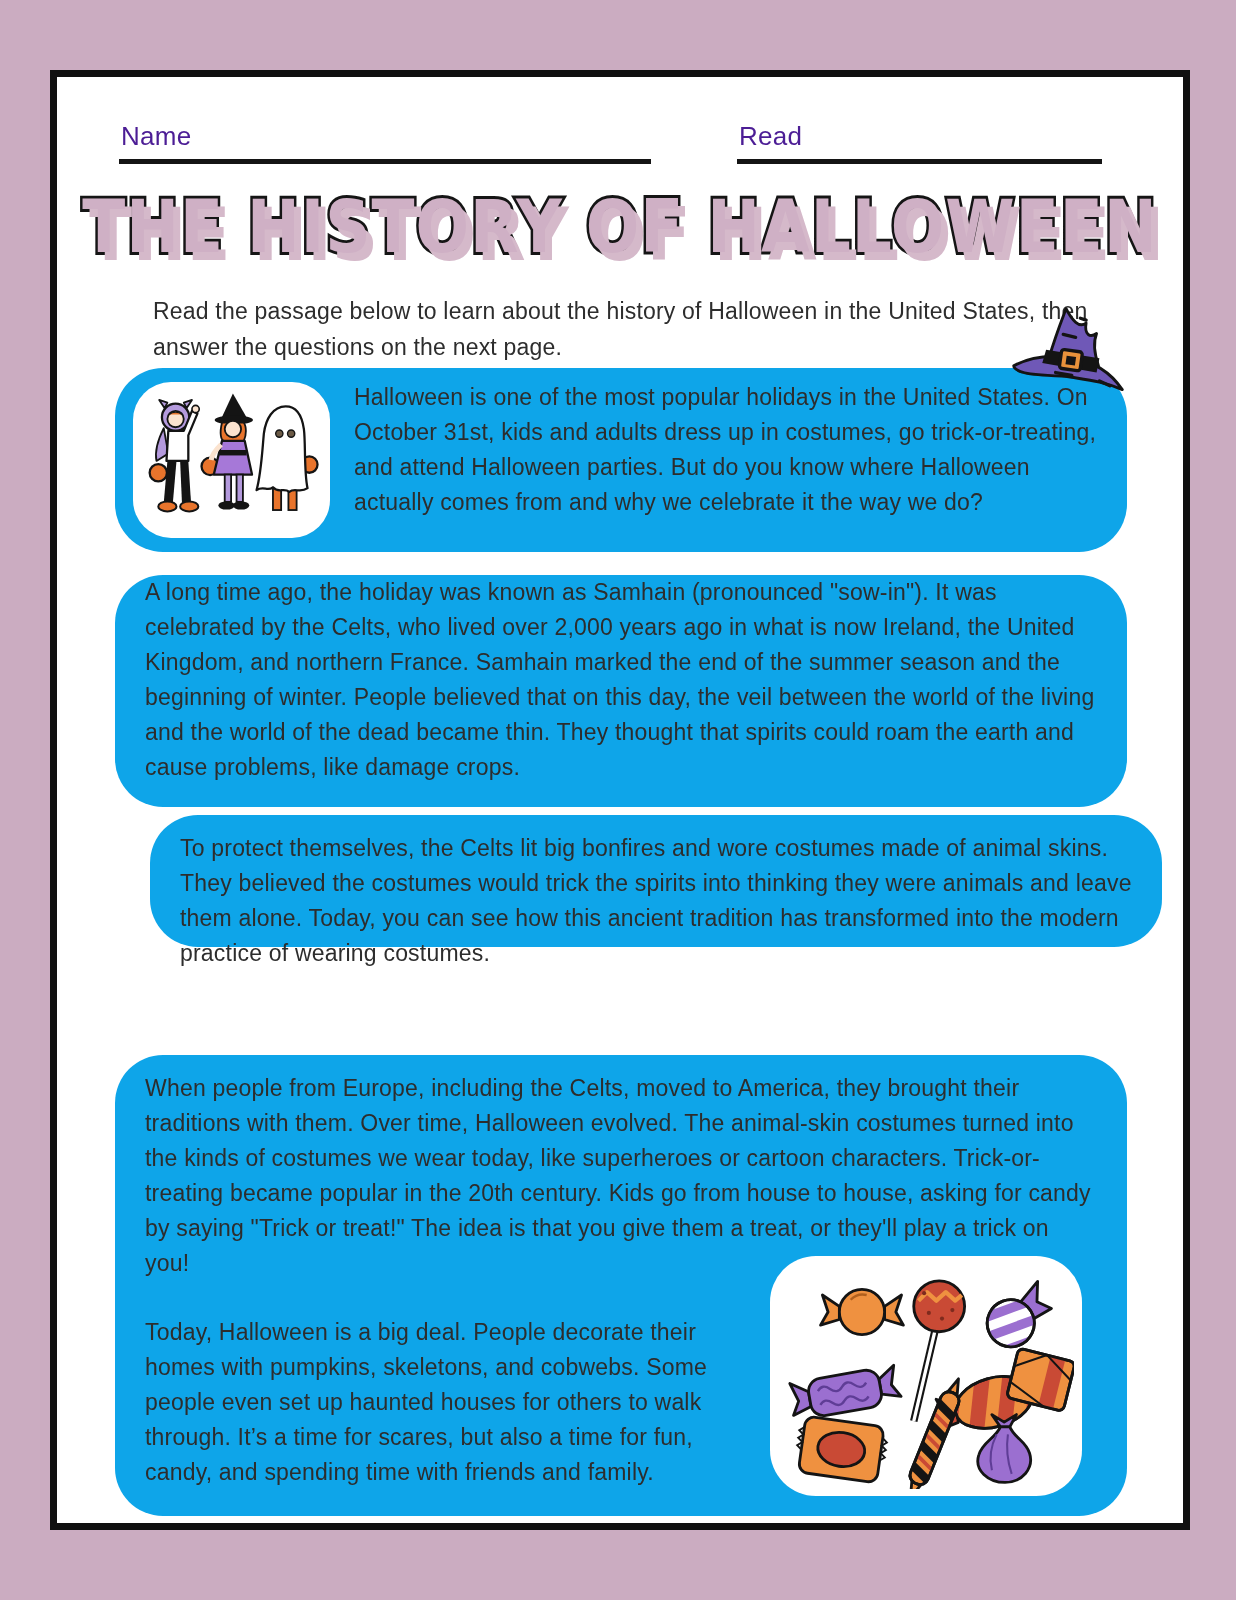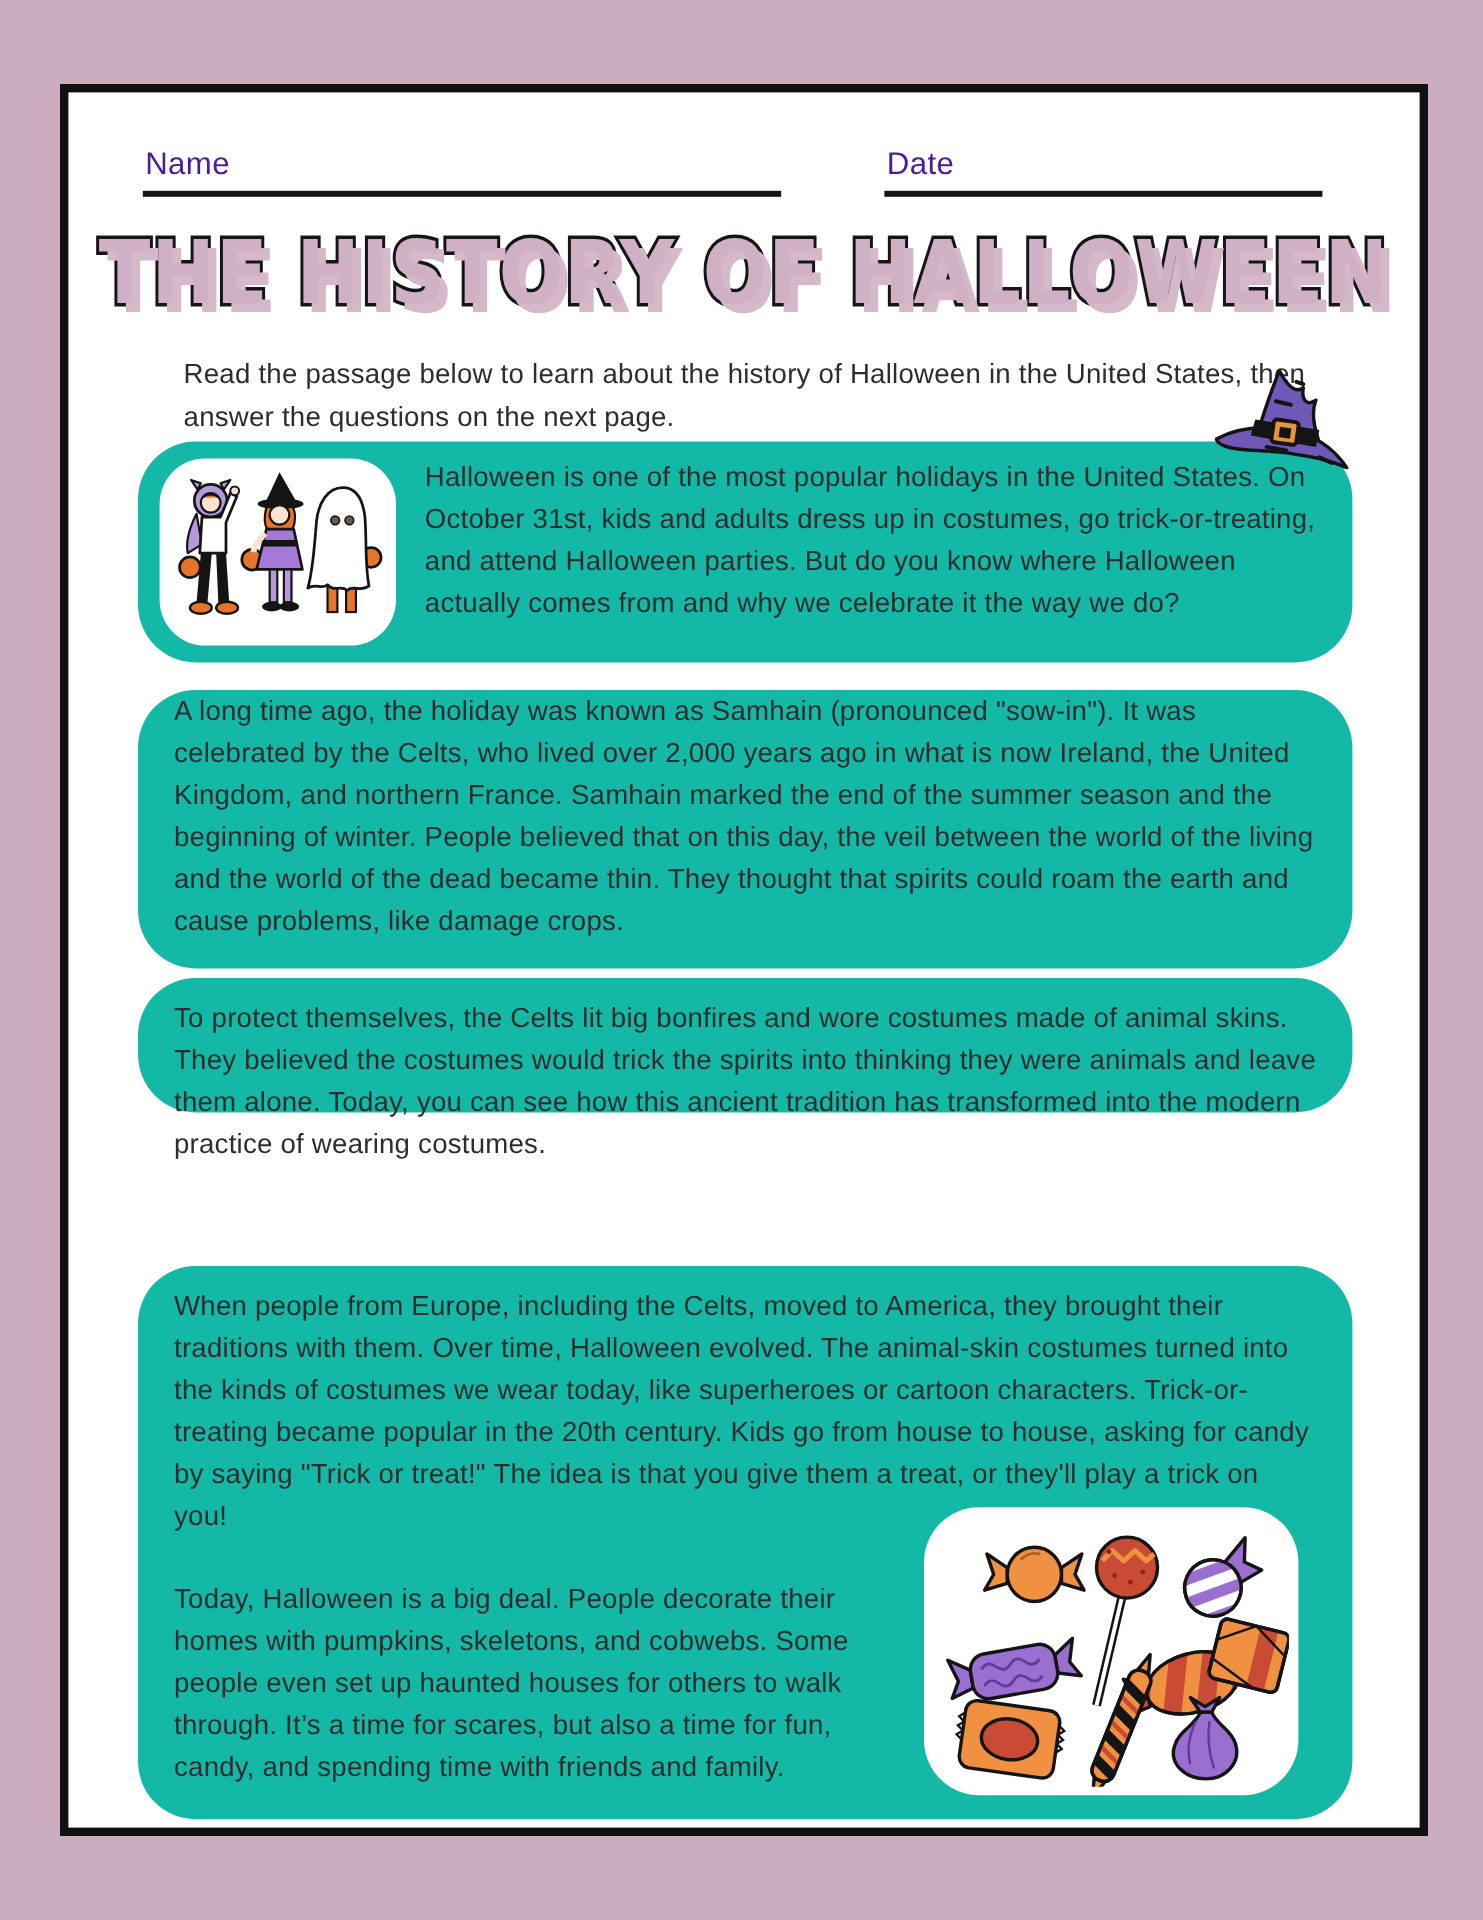--- a/index.html
+++ b/index.html
@@ -34,53 +34,53 @@
     white-space:nowrap;
   }
   .intro{
     position:absolute;left:80px;top:200px;width:935px;margin:16px;
     font-size:23px;line-height:36px;color:#2d2d2d;letter-spacing:.2px;
   }
   .hat{
     position:absolute;left:948px;top:226px;width:126px;height:100px;z-index:6;
   }
   .box{
-    position:absolute;left:58px;width:1012px;background:#14b8a6;
+    position:absolute;left:58px;width:1012px;background:#0ea5e9;
     border-radius:48px;box-sizing:border-box;
     font-size:23px;line-height:35px;color:#2d2d2d;letter-spacing:.2px;
   }
   .box p{margin:0;}
   .box1{top:291px;height:184px;display:flex;align-items:flex-start;
         padding:9px 26px 9px 18px;gap:24px;}
   .kids-card{
     flex:0 0 197px;height:156px;background:#ffffff;border-radius:38px;
     margin-top:5px;display:flex;align-items:center;justify-content:center;
   }
   .kids-card svg{width:182px;height:146px;}
   .box1 p{padding-top:3px;}
   .box2{top:498px;height:232px;padding:0 30px;}
-  .box3{top:738px;height:112px;padding:16px 30px;}
+  .box3{top:738px;height:132px;padding:16px 30px;margin-left:35px;}
   .box4{top:978px;height:461px;padding:16px 30px;position:absolute;}
   .p4{margin-bottom:34px !important;}
   .p5{width:612px;}
   .candy-card{
     position:absolute;right:45px;bottom:20px;width:312px;height:240px;
     background:#ffffff;border-radius:46px;
     display:flex;align-items:center;justify-content:center;
   }
   .candy-card svg{width:296px;height:226px;}
 </style>
 </head>
 <body>
 
 <div class="page">
 
   <span class="hdr-label name-label">Name</span>
   <div class="hdr-line name-line"></div>
-  <span class="hdr-label date-label">Date</span>
+  <span class="hdr-label date-label">Read</span>
   <div class="hdr-line date-line"></div>
 
   <h1 class="page-title">THE HISTORY OF HALLOWEEN</h1>
 
   <p class="intro">Read the passage below to learn about the history of Halloween in the United States, then answer the questions on the next page.</p>
 
   <svg class="hat" viewBox="0 0 130 105" aria-hidden="true">
     <path d="M63 6 C60 14 52 34 45 58 L97 66 C93 54 91 42 95 32 C88 37 82 33 84 21 C77 27 69 18 63 6 Z" fill="#6f58b7" stroke="#141414" stroke-width="3" stroke-linejoin="round"></path>
     <path d="M8 66 C28 55 52 55 70 58 C94 62 110 73 122 91 C104 83 88 81 69 78 C47 75 26 77 15 72 C10 70 8 68 8 66 Z" fill="#6f58b7" stroke="#141414" stroke-width="3" stroke-linejoin="round"></path>
     <path d="M42 49 L98 58 L95 73 L38 63 Z" fill="#141414"></path>

